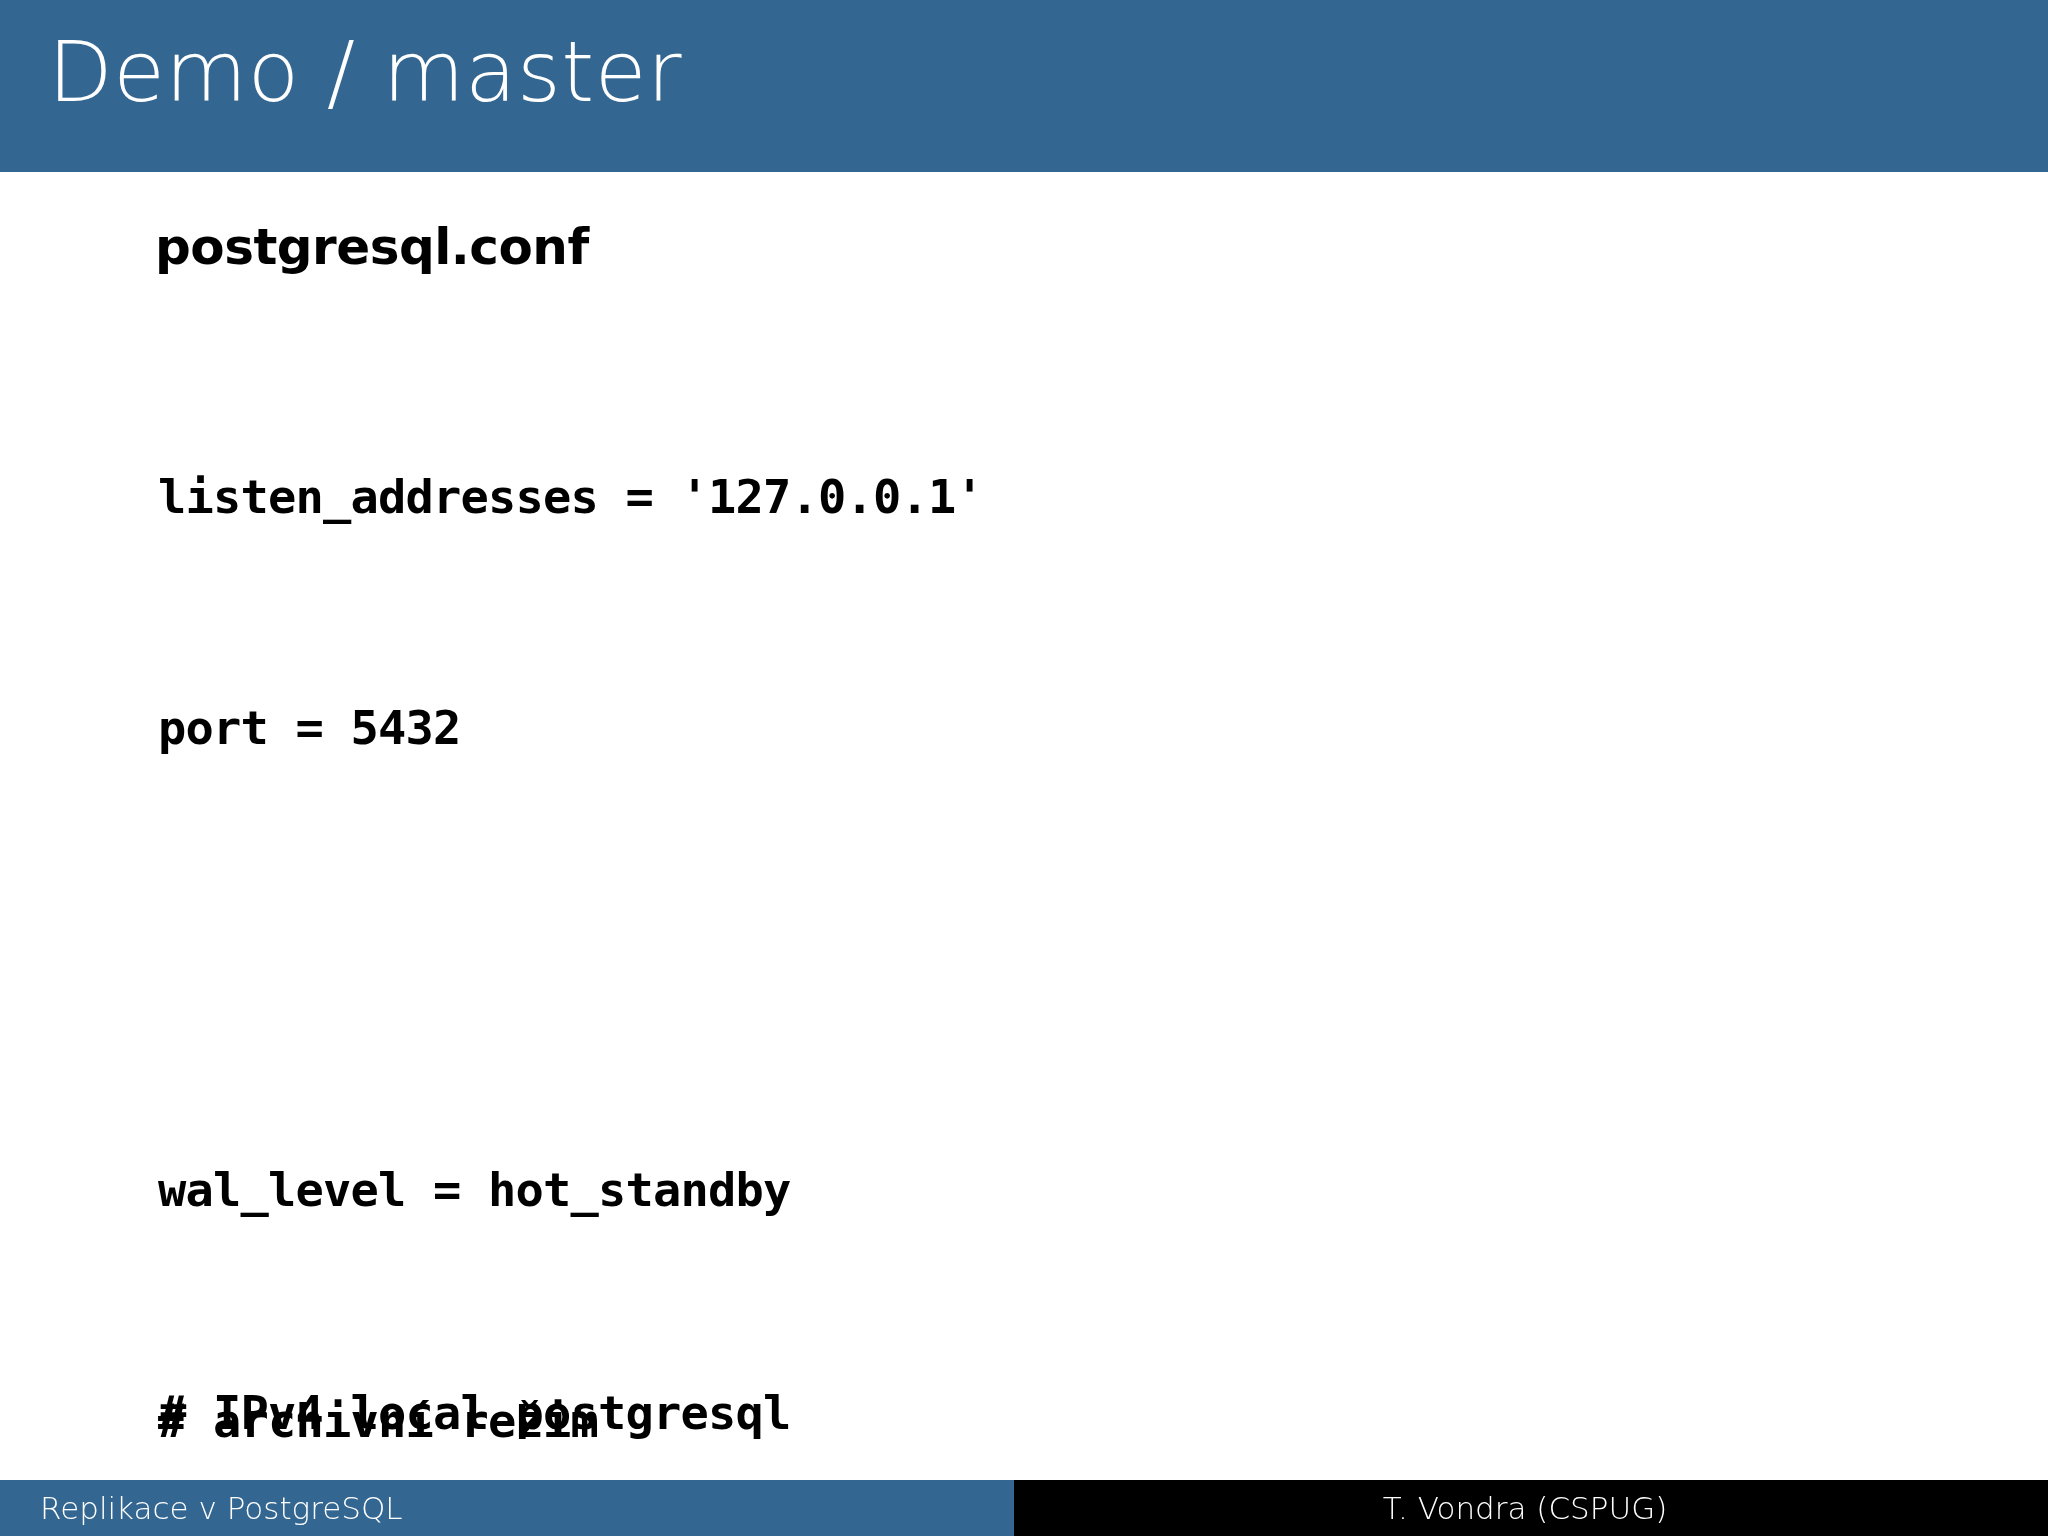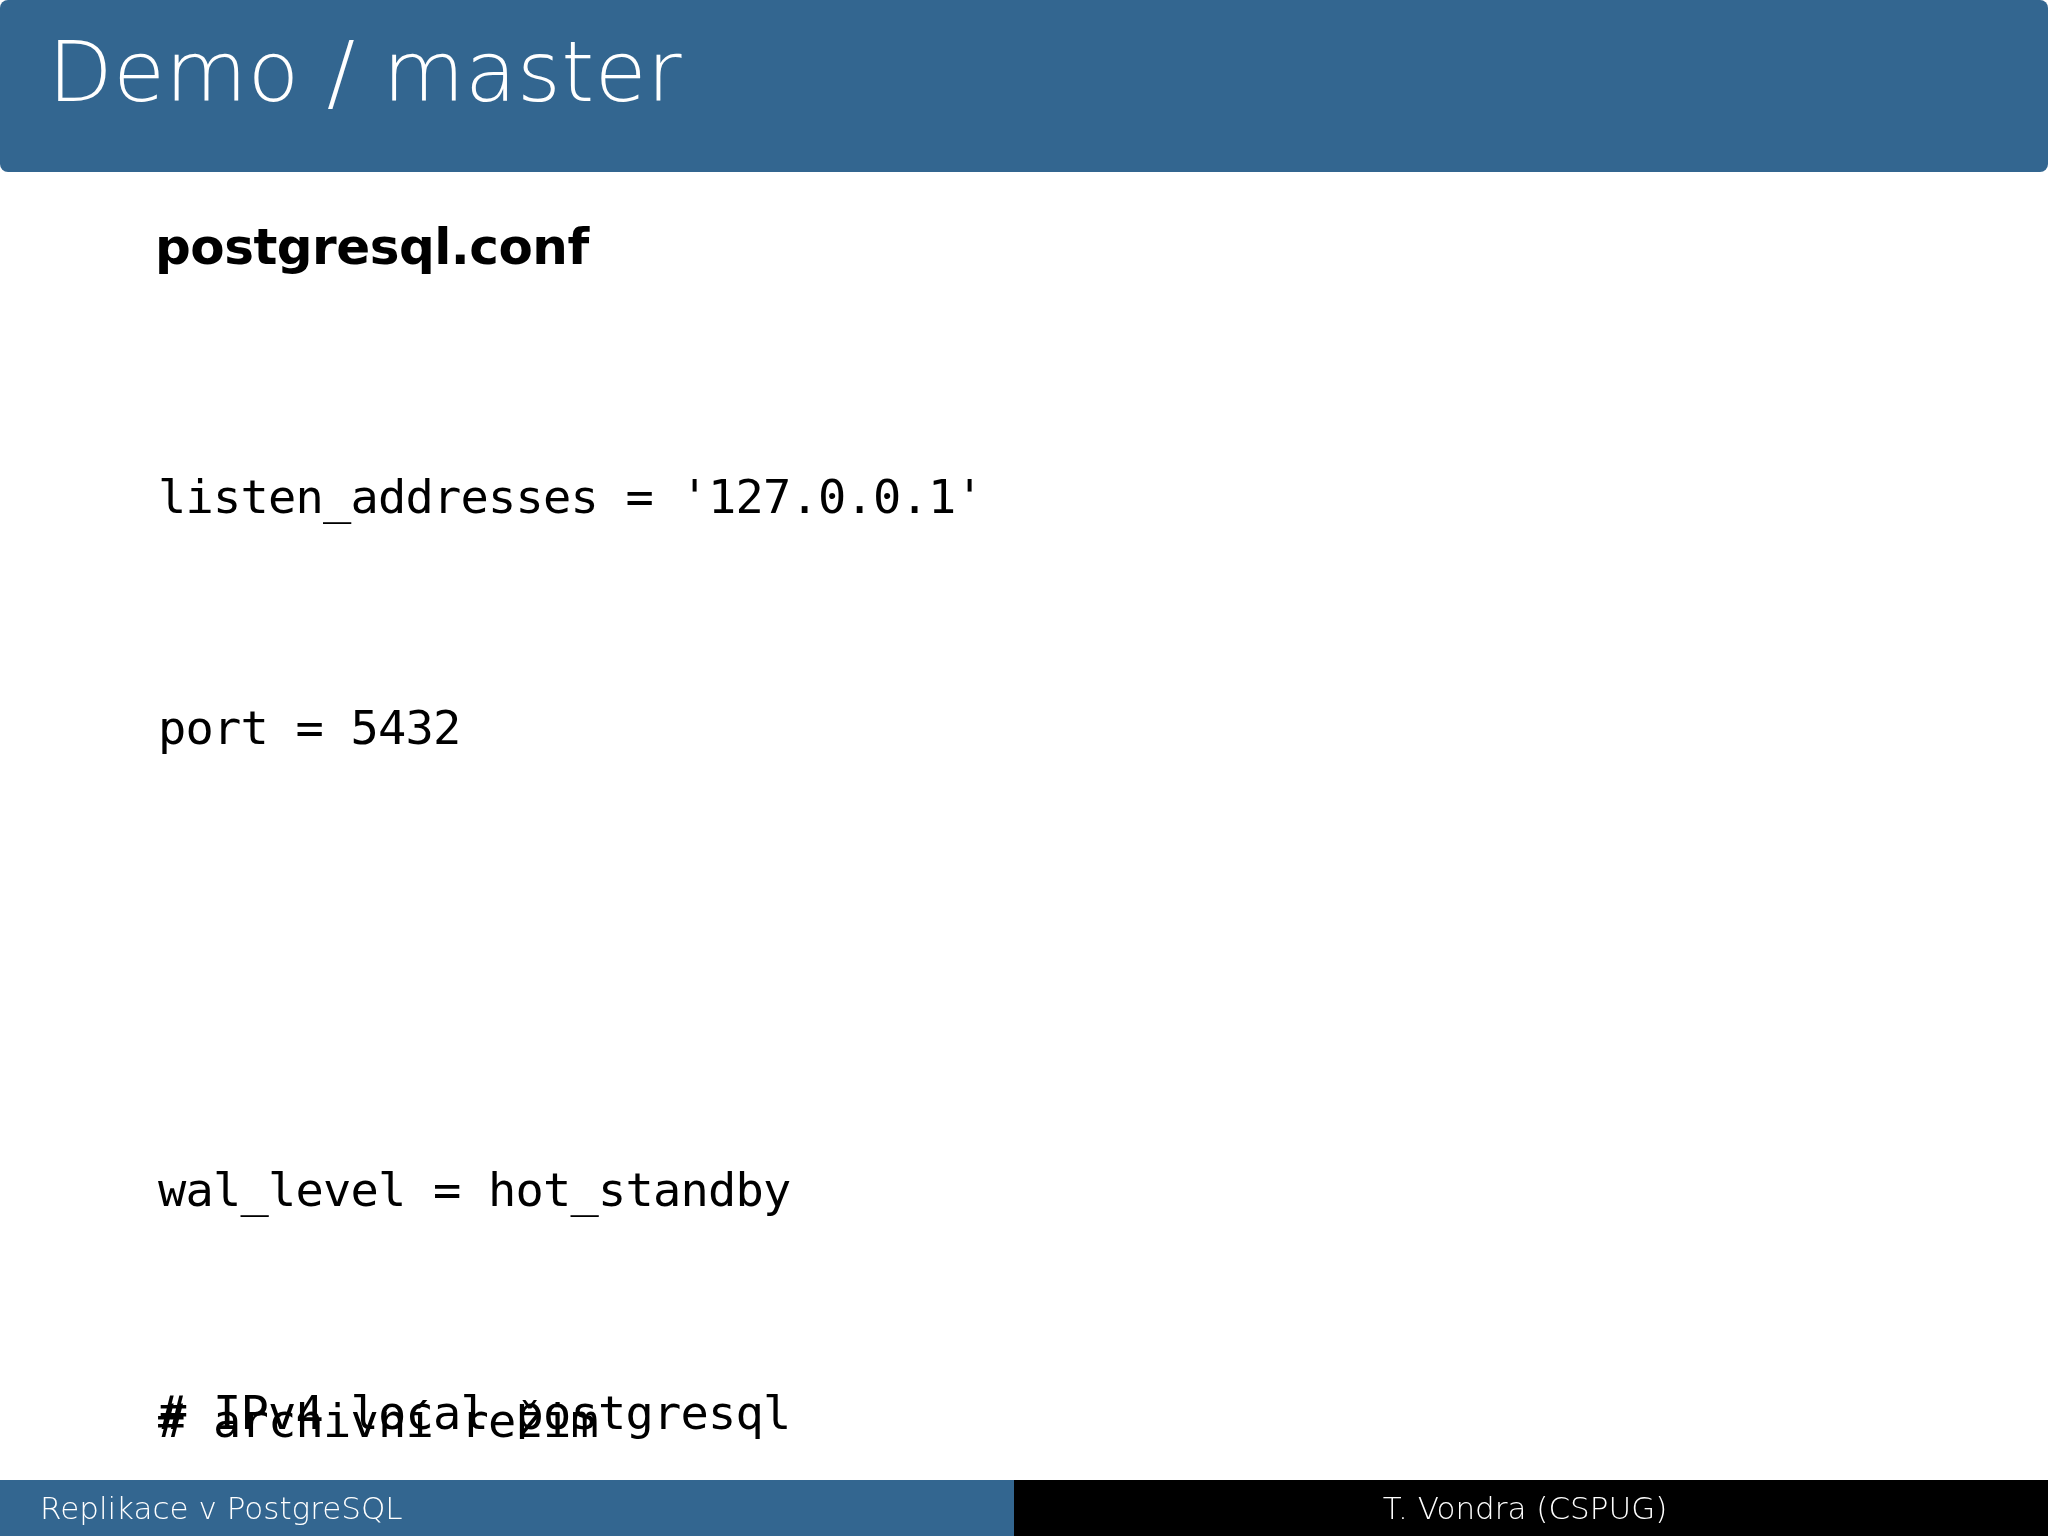--- a/index.html
+++ b/index.html
@@ -17,21 +17,20 @@
 
   
   #title-bar {
     position: absolute;
     left: 0;
     top: 0;
     width: 2048px;
     height: 172px;
     background: #336690;
     box-sizing: border-box;
-    border-radius: 8px;
   }
   #slide-title {
     position: absolute;
     left: 48px;
     top: 26px;
     font-family: "DejaVu Sans", sans-serif;
     font-size: 84px;
     font-weight: 300;
     line-height: 1.1;
     color: #ffffff;
@@ -68,20 +67,21 @@
     font-size: 47px;
     line-height: 77px;
     color: #000000;
     white-space: pre;
     letter-spacing: -0.8px;
   }
   .code-line {
     display: block;
     height: 77px;
     white-space: pre;
+    font-weight: bold;
   }
   .code-line.blank {
     height: 77px;
   }
 
   
   #footer-bar {
     position: absolute;
     left: 0;
     top: 1480px;

